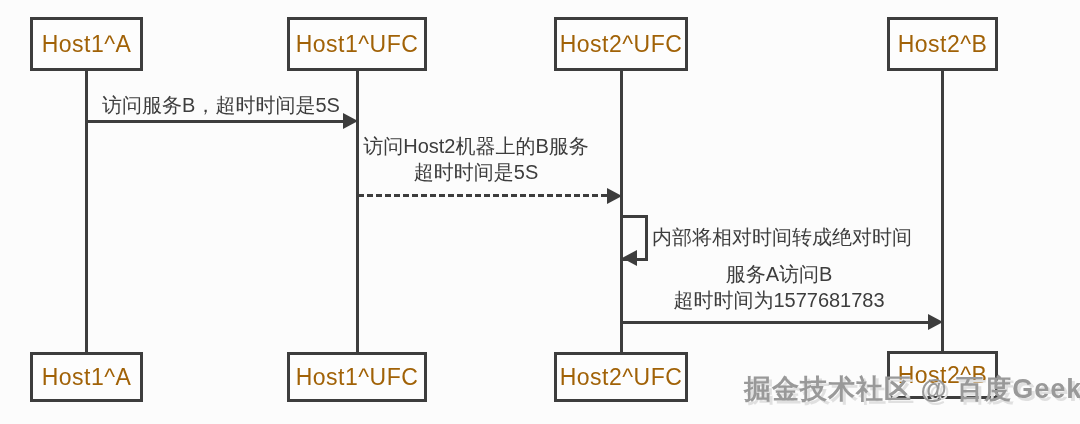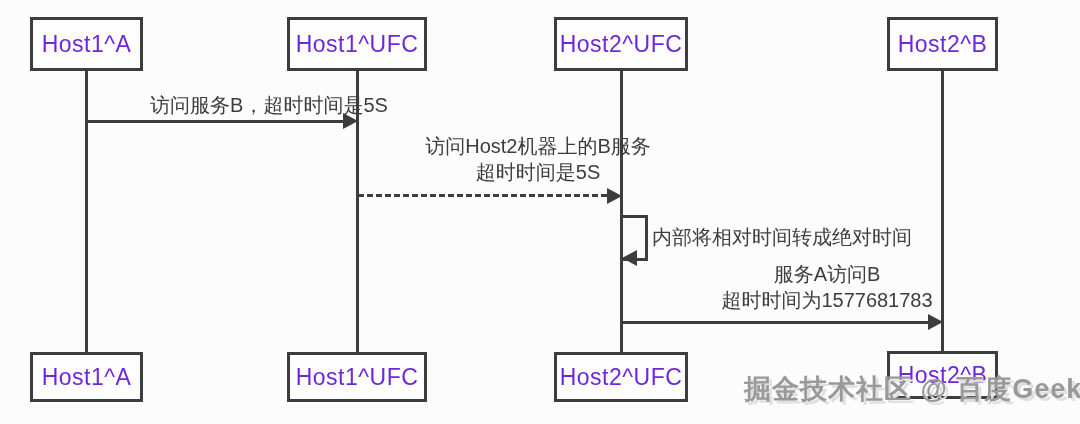--- a/index.html
+++ b/index.html
@@ -18,21 +18,21 @@
   .actor-box {
     position: absolute;
     box-sizing: border-box;
     border: 3px solid #3d3d3d;
     background: #fdfdfd;
     display: flex;
     align-items: center;
     justify-content: center;
     font-size: 23px;
     letter-spacing: 0.5px;
-    color: #6d28d9;
+    color: #a16207;
     z-index: 2;
   }
   .lifeline {
     position: absolute;
     width: 3px;
     background: #3d3d3d;
     top: 69px;
     height: 284px;
     z-index: 1;
   }
@@ -73,21 +73,21 @@
   }
   .msg-label {
     position: absolute;
     font-size: 20px;
     line-height: 26px;
     color: #3d3d3d;
     white-space: nowrap;
     text-align: center;
     z-index: 3;
   }
-  .centered { transform: translateX(-50%); margin-left: 48px; }
+  .centered { transform: translateX(-50%); }
   .watermark {
     position: absolute;
     left: 744px;
     top: 371px;
     font-size: 27px;
     font-weight: bold;
     letter-spacing: 1px;
     color: #999999;
     text-shadow: 3px 3px 0 #e0e0e0;
     white-space: nowrap;
@@ -106,21 +106,21 @@
 
   <div class="lifeline" style="left:85px;"></div>
   <div class="lifeline" style="left:356px;"></div>
   <div class="lifeline" style="left:620px;"></div>
   <div class="lifeline" style="left:941px;"></div>
 
   <div class="msg-label centered" style="left:221px; top:92px;">访问服务B，超时时间是5S</div>
   <div class="msg-line-solid" style="left:86px; top:120px; width:257px;"></div>
   <div class="arrow-right" style="left:343px; top:113px;"></div>
 
-  <div class="msg-label centered" style="left:490px; top:133px;">
+  <div class="msg-label centered" style="left:476px; top:133px;">
     <div>访问Host2机器上的B服务</div>
     <div>超时时间是5S</div>
   </div>
   <div class="msg-line-dashed" style="left:358px; top:194px; width:249px;"></div>
   <div class="arrow-right" style="left:607px; top:188px;"></div>
 
   <div class="self-loop" style="left:621px; top:215px; width:27px; height:46px;"></div>
   <div class="arrow-left" style="left:622px; top:250px;"></div>
   <div class="msg-label" style="left:652px; top:224px;">内部将相对时间转成绝对时间</div>
 

